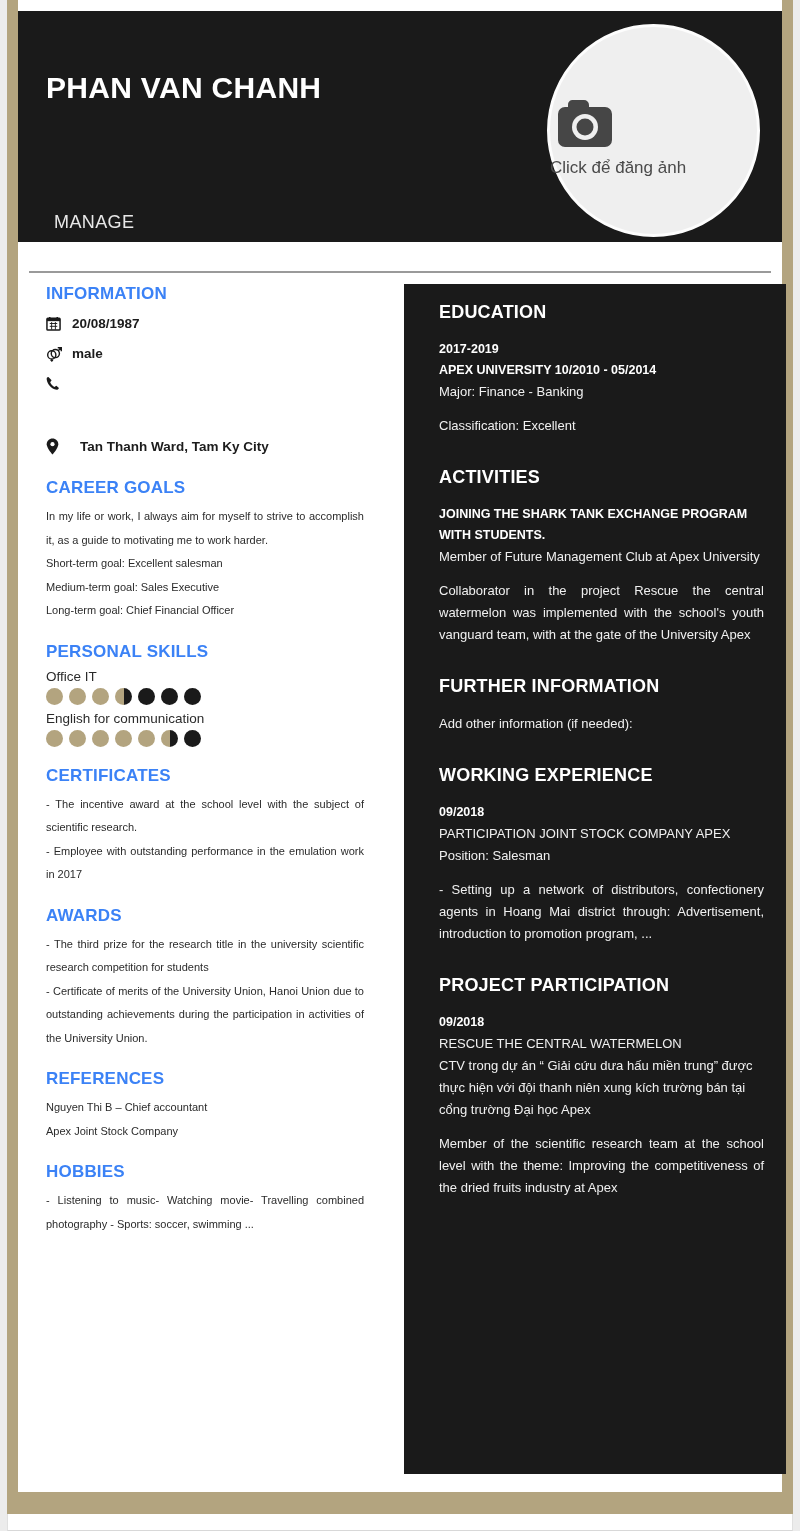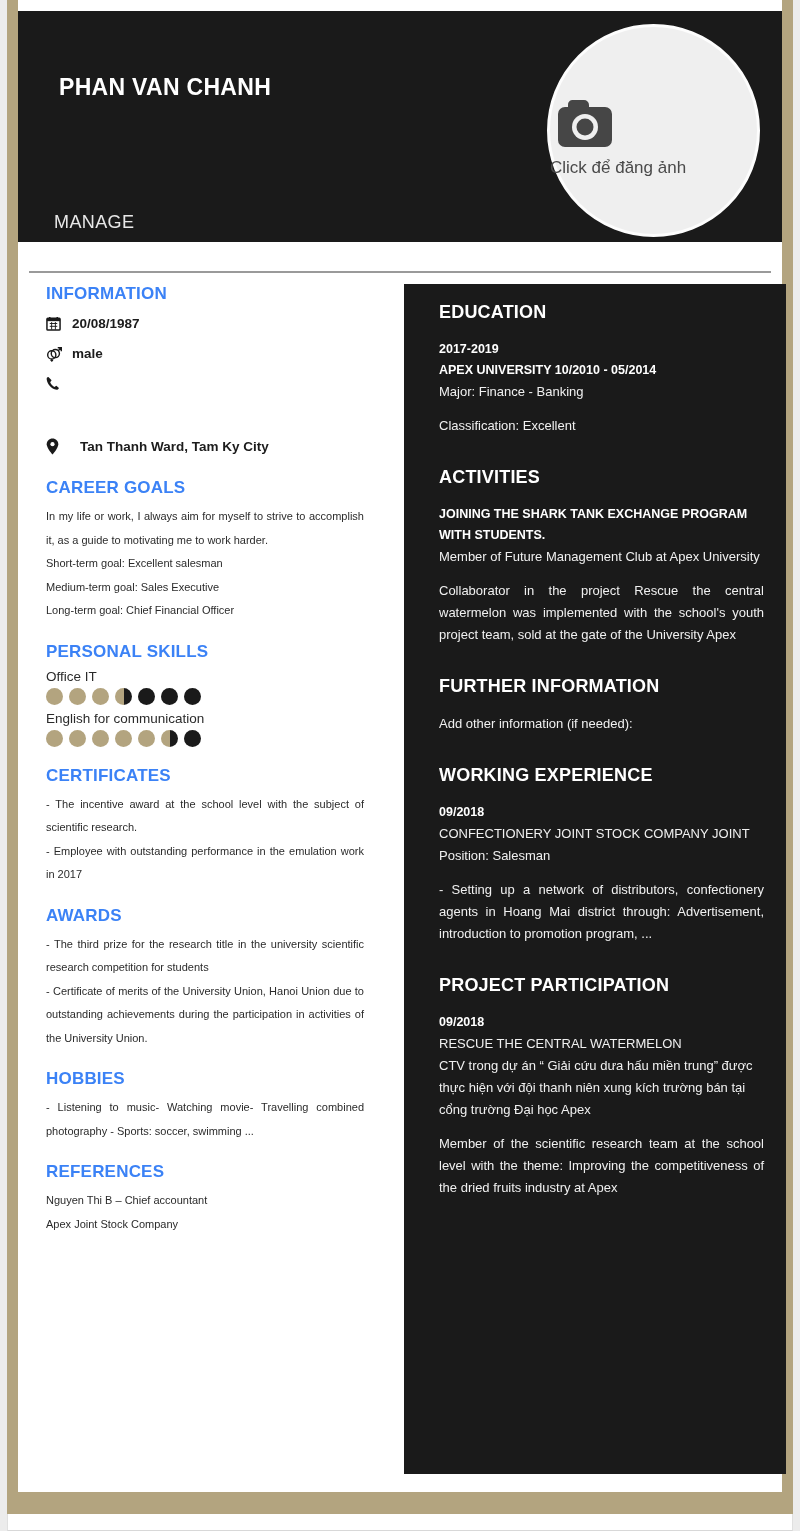--- a/index.html
+++ b/index.html
@@ -23,24 +23,24 @@
   
   .header {
     position: relative;
     margin: 11px 0 0 0;
     height: 231px;
     background: #1a1a1a;
     overflow: visible;
   }
   .header-name {
     position: absolute;
-    left: 41px; top: 53px;
+    left: 28px; top: 53px;
     width: 330px;
     color: #ffffff;
-    font-size: 23px;
+    font-size: 30px;
     font-weight: bold;
     line-height: 47px;
     letter-spacing: 0.3px;
   }
   .header-role {
     position: absolute;
     left: 36px; top: 201px;
     color: #e8e8e8;
     font-size: 18px;
     font-weight: normal;
@@ -313,57 +313,57 @@
           <div class="ltext">- Employee with outstanding performance in the emulation work in 2017</div>
         </div>
 
         <div class="sect">
           <h2 class="lheading">AWARDS</h2>
           <div class="ltext">- The third prize for the research title in the university scientific research competition for students</div>
           <div class="ltext">- Certificate of merits of the University Union, Hanoi Union  due to outstanding achievements during the participation in activities of the University Union.</div>
         </div>
 
         <div class="sect">
-          <h2 class="lheading">HOBBIES</h2>
-          <div class="ltext">-  Listening  to  music-  Watching  movie- Travelling  combined  photography  -  Sports: soccer, swimming ...</div>
-        </div>
-
-        <div class="sect">
           <h2 class="lheading">REFERENCES</h2>
           <div class="ltext nojust">Nguyen Thi B – Chief accountant</div>
           <div class="ltext nojust">Apex Joint Stock Company</div>
+        </div>
+
+        <div class="sect">
+          <h2 class="lheading">HOBBIES</h2>
+          <div class="ltext">-  Listening  to  music-  Watching  movie- Travelling  combined  photography  -  Sports: soccer, swimming ...</div>
         </div>
       </div>
 
       <div class="col-right">
 
         <div class="rsect">
           <h2 class="rheading">EDUCATION</h2>
           <div class="rbold">2017-2019</div>
           <div class="rbold">APEX UNIVERSITY 10/2010 - 05/2014</div>
           <div class="rtext">Major: Finance - Banking</div>
           <div class="rtext rgap">Classification: Excellent</div>
         </div>
 
         <div class="rsect">
           <h2 class="rheading">ACTIVITIES</h2>
           <div class="rbold">JOINING THE SHARK TANK EXCHANGE PROGRAM WITH STUDENTS.</div>
           <div class="rtext">Member of Future Management Club at Apex University</div>
-          <div class="rtext just rgap">Collaborator in the project Rescue the central watermelon was implemented with the school's youth project team, sold at the gate of the University Apex</div>
+          <div class="rtext just rgap">Collaborator in the project Rescue the central watermelon was implemented with the school's youth vanguard team, with at the gate of the University Apex</div>
         </div>
 
         <div class="rsect">
           <h2 class="rheading">FURTHER INFORMATION</h2>
           <div class="rtext">Add other information (if needed):</div>
         </div>
 
         <div class="rsect">
           <h2 class="rheading">WORKING EXPERIENCE</h2>
           <div class="rbold">09/2018</div>
-          <div class="rtext">CONFECTIONERY JOINT STOCK COMPANY JOINT</div>
+          <div class="rtext">PARTICIPATION JOINT STOCK COMPANY APEX</div>
           <div class="rtext">Position: Salesman</div>
           <div class="rtext just rgap">- Setting up a network of distributors, confectionery agents in Hoang Mai district through: Advertisement, introduction to promotion program, ...</div>
         </div>
 
         <div class="rsect">
           <h2 class="rheading">PROJECT PARTICIPATION</h2>
           <div class="rbold">09/2018</div>
           <div class="rtext">RESCUE THE CENTRAL WATERMELON</div>
           <div class="rtext">CTV trong dự án “ Giải cứu dưa hấu miền trung” được thực hiện với đội thanh niên xung kích trường bán tại cổng trường Đại học Apex</div>
           <div class="rtext just rgap">Member of the scientific research team at the school level with the theme: Improving the competitiveness of the dried fruits industry at Apex</div>

